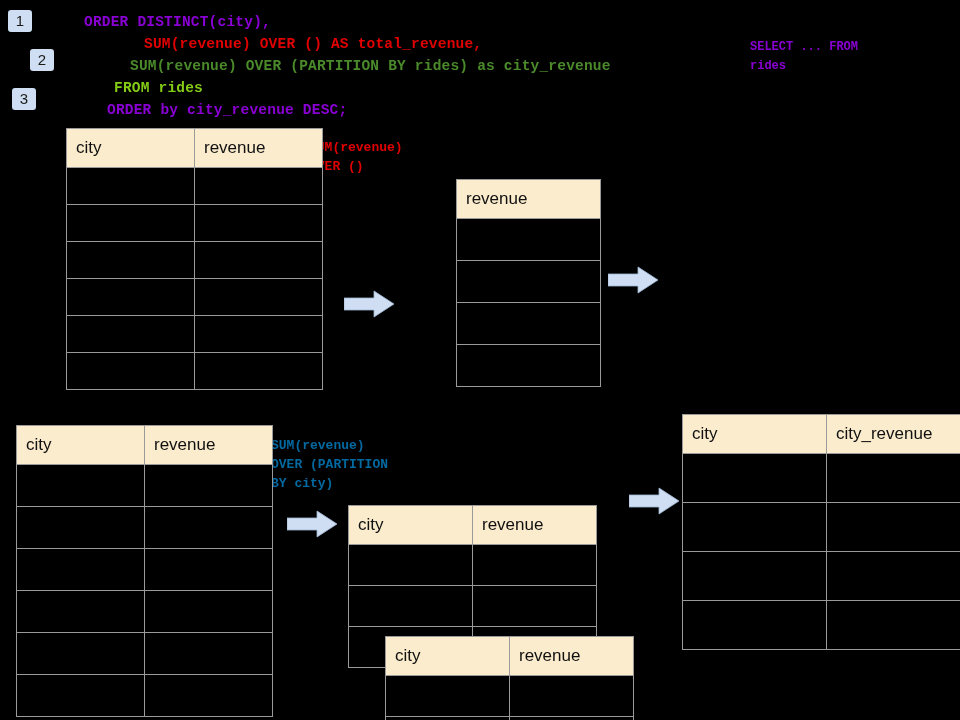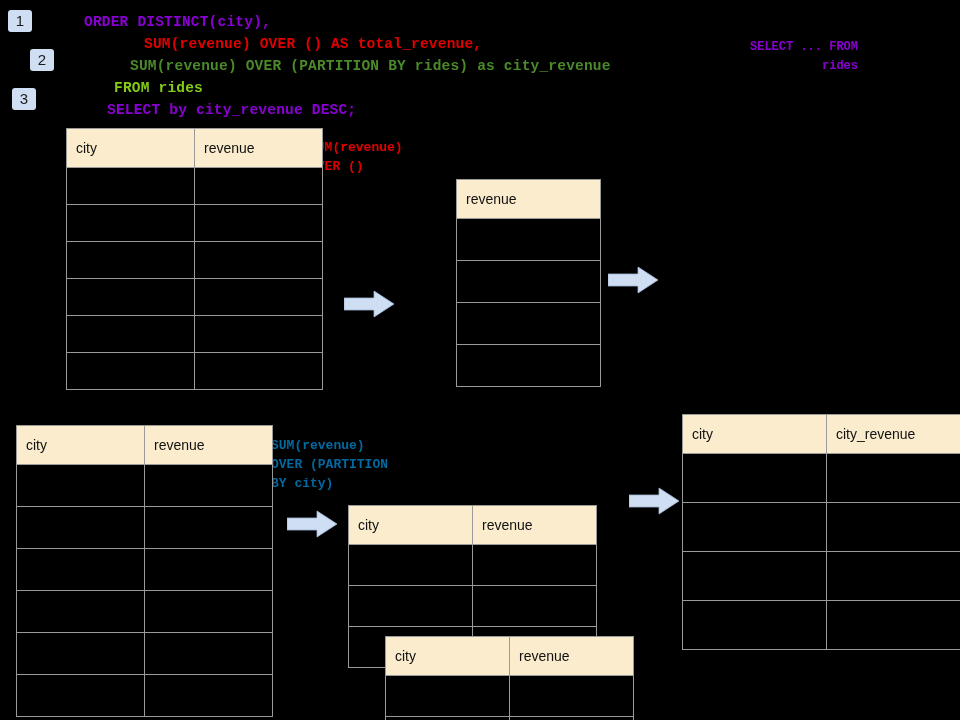--- a/index.html
+++ b/index.html
@@ -59,21 +59,21 @@
   }
   .tbl th, .tbl td {
     border: 1px solid #9a9a9a;
     padding: 0;
     margin: 0;
   }
   .tbl th {
     background: #fbeccd;
     color: #111111;
     font-weight: normal;
-    font-size: 14px;
+    font-size: 17px;
     text-align: left;
     padding-left: 9px;
     height: 38px;
   }
   .tbl td {
     background: #000000;
     height: 36px;
   }
 
   
@@ -89,22 +89,22 @@
   <div id="badges-layer">
       <div class="step-badge" style="left: 8px; top: 10px; background: rgb(207, 222, 242); color: rgb(26, 26, 26);">1</div>
       <div class="step-badge" style="left: 30px; top: 49px; background: rgb(207, 222, 242); color: rgb(26, 26, 26);">2</div>
       <div class="step-badge" style="left: 12px; top: 88px; background: rgb(207, 222, 242); color: rgb(26, 26, 26);">3</div>
     </div>
   <div id="sql-layer">
       <div class="code-line" style="left: 84px; top: 14px; color: rgb(138, 0, 212);">ORDER DISTINCT(city),</div>
       <div class="code-line" style="left: 130px; top: 36px; color: rgb(224, 0, 0); margin-left: 14px;">SUM(revenue) OVER () AS total_revenue,</div>
       <div class="code-line" style="left: 130px; top: 58px; color: rgb(74, 138, 42);">SUM(revenue) OVER (PARTITION BY rides) as city_revenue</div>
       <div class="code-line" style="left: 114px; top: 80px; color: #84cc16;">FROM rides</div>
-      <div class="code-line" style="left: 107px; top: 102px; color: rgb(138, 0, 212);">SELECT by city_revenue DESC;</div>
-      <div class="code-annot" style="left: 750px; top: 38px; color: rgb(138, 0, 212); font-size: 12px; text-align: right;">SELECT ... FROM
+      <div class="code-line" style="left: 107px; top: 102px; color: rgb(138, 0, 212);">ORDER by city_revenue DESC;</div>
+      <div class="code-annot" style="left: 750px; top: 38px; color: rgb(138, 0, 212); font-size: 12px;">SELECT ... FROM
 rides</div>
     </div>
   <div id="annot-layer">
       <div class="code-annot" style="left: 309px; top: 138px; color: rgb(224, 0, 0);">SUM(revenue)
 OVER ()</div>
       <div class="code-annot" style="left: 271px; top: 436px; color: #0369a1;">SUM(revenue)
 OVER (PARTITION
 BY city)</div>
     </div>
   <div id="arrows-layer">

